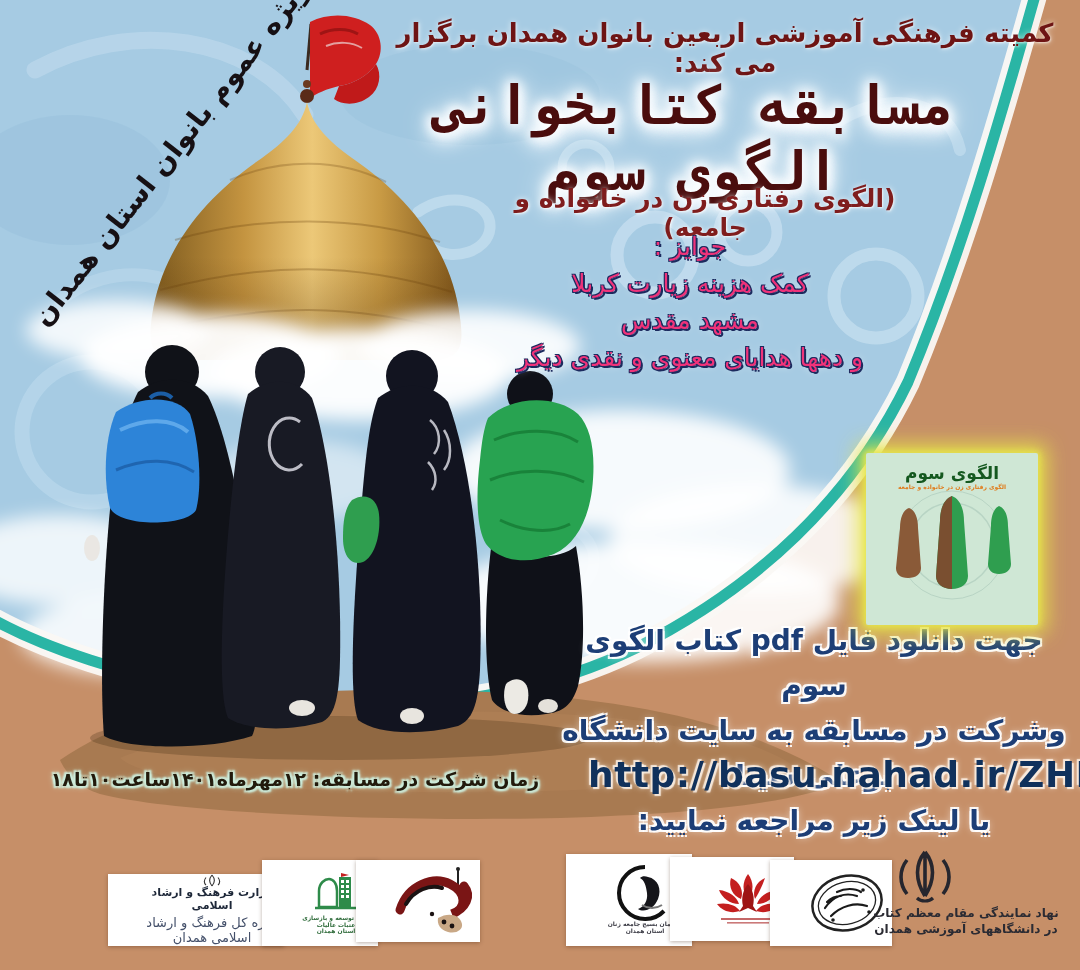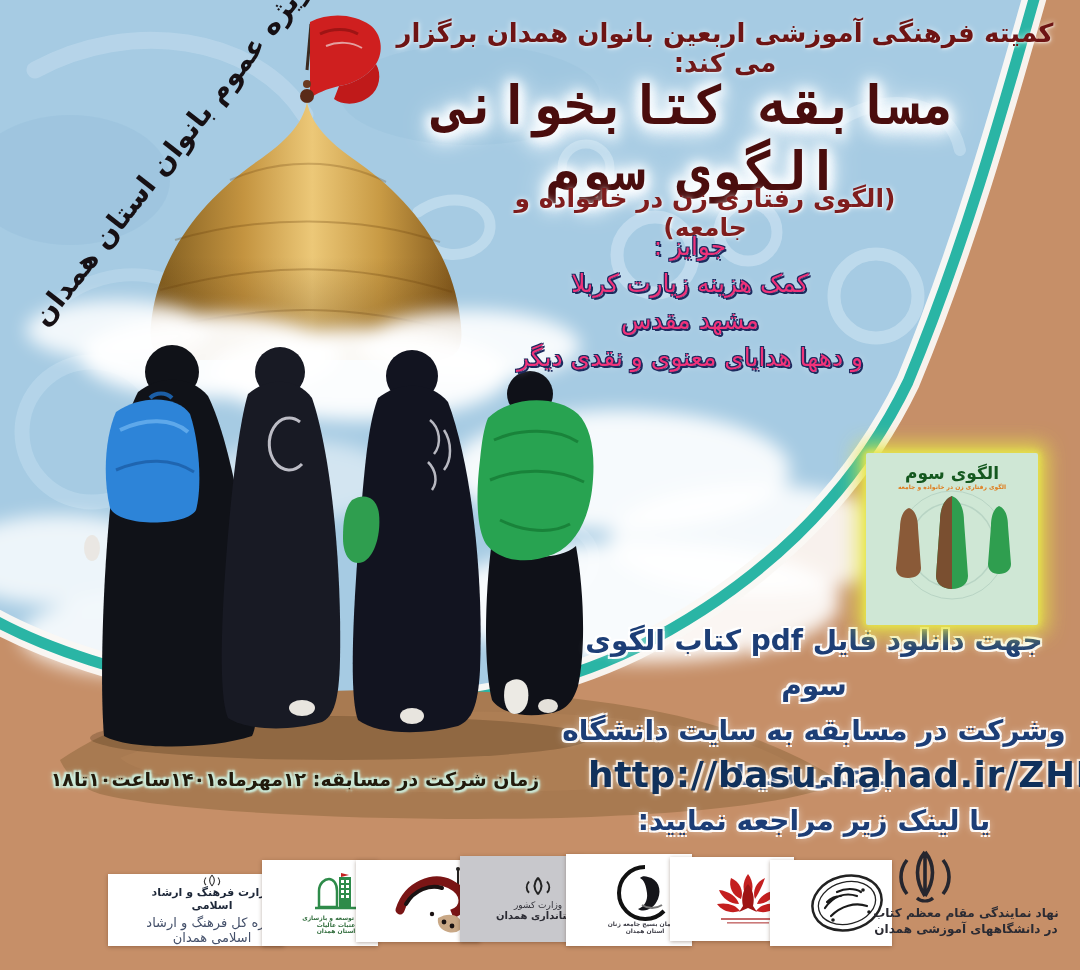--- a/index.html
+++ b/index.html
@@ -253,27 +253,20 @@
       <circle cx="66" cy="3" r="2" fill="#222"></circle>
       <path d="M8,44 C16,18 42,10 58,18 C74,26 76,42 60,48 C74,42 80,30 72,20" fill="none" stroke="#7a1515" stroke-width="9" stroke-linecap="round"></path>
       <path d="M14,38 C22,24 38,18 50,22" fill="none" stroke="#1a1212" stroke-width="4" stroke-linecap="round"></path>
       <path d="M46,52 C56,46 68,48 70,58 C71,64 64,68 56,66 C48,64 45,58 46,52 Z" fill="#c9a886"></path>
       <circle cx="52" cy="56" r="2.4" fill="#1a1212"></circle>
         <circle cx="60" cy="60" r="2.4" fill="#1a1212"></circle>
       <circle cx="40" cy="48" r="2.2" fill="#1a1212"></circle>
     </svg>
   </div>
 
-  <div class="logo-box" style="left:460px;top:856px;width:92px;height:86px;background:#c8c8cc;">
-    <svg width="30" height="20" viewBox="0 0 20 13">
-      <path d="M10,1 C7,4.5 7,8.5 10,12 M10,1 C13,4.5 13,8.5 10,12 M4,3.5 C2,6 2,9 4,11 M16,3.5 C18,6 18,9 16,11" stroke="#222" stroke-width="1.3" fill="none"></path>
-    </svg>
-    <div class="cap" style="font-size:9px;color:#33333a;margin-top:4px;">وزارت کشور</div>
-    <div class="cap" style="font-size:10px;color:#2b2b33;font-weight:bold;">استانداری همدان</div>
-  </div>
 
   <div class="logo-box" style="left:566px;top:854px;width:94px;height:92px;">
     <svg width="62" height="56" viewBox="0 0 62 56">
       <path d="M31,2 A26,26 0 1,0 31,54 A26,26 0 0,0 50,46" fill="none" stroke="#111" stroke-width="4"></path>
       <path d="M34,12 C44,14 48,24 44,34 C40,44 30,48 24,44 C30,42 34,36 33,28 C32,20 30,15 26,13 C28,11 31,11 34,12 Z" fill="#15151a"></path>
       <path d="M28,40 C34,44 42,44 48,40" fill="none" stroke="#777" stroke-width="2"></path>
     </svg>
     <div class="cap" style="font-size:6px;color:#3a3a44;font-weight:bold;">سازمان بسیج جامعه زنان</div>
     <div class="cap" style="font-size:6px;color:#3a3a44;font-weight:bold;">استان همدان</div>
   </div>

